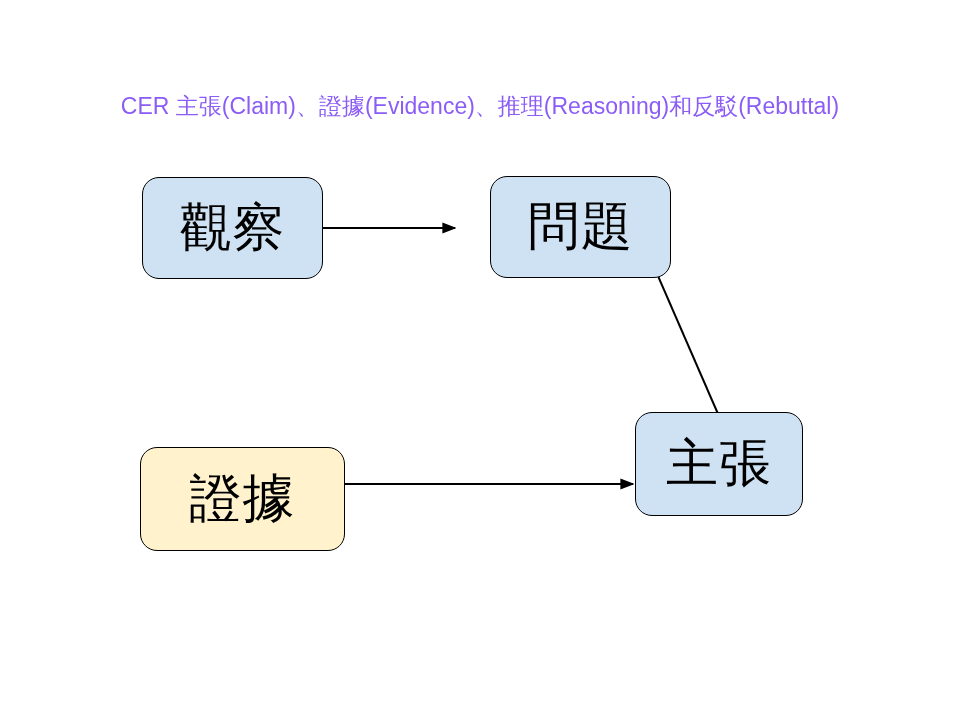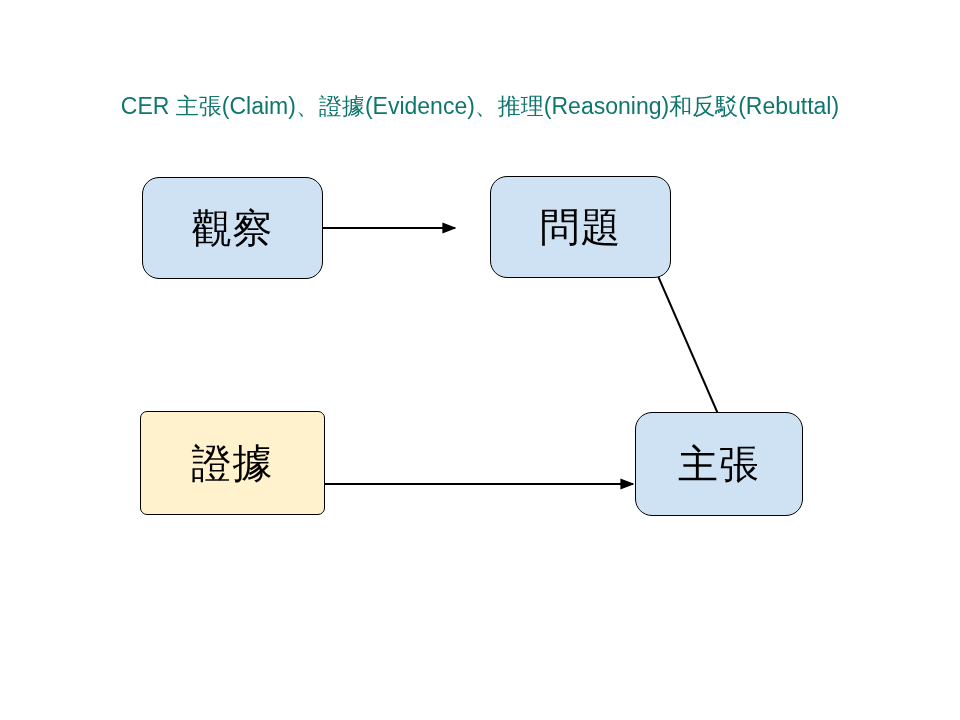--- a/index.html
+++ b/index.html
@@ -19,38 +19,38 @@
     overflow: hidden;
   }
   .slide-title {
     position: absolute;
     left: 0;
     top: 90px;
     width: 960px;
     text-align: center;
     font-size: 23px;
     line-height: 32px;
-    color: #0f766e;
+    color: #8b5cf6;
     white-space: nowrap;
   }
   .node {
     position: absolute;
     box-sizing: border-box;
     border: 1.5px solid #000000;
     border-radius: 17px;
     display: flex;
     align-items: center;
     justify-content: center;
-    font-size: 40px;
+    font-size: 52px;
     letter-spacing: 1px;
     color: #000000;
   }
   .node-observation { left: 142px; top: 177px; width: 181px; height: 102px; }
   .node-question    { left: 457px; top: 176px; width: 181px; height: 102px; }
-  .node-evidence    { left: 140px; top: 411px; width: 185px; height: 104px; border-radius: 7px; }
+  .node-evidence    { left: 140px; top: 447px; width: 205px; height: 104px; }
   .node-claim       { left: 635px; top: 412px; width: 168px; height: 104px; }
   .arrow-layer {
     position: absolute;
     left: 0;
     top: 0;
     width: 960px;
     height: 720px;
     pointer-events: none;
   }
   .edge-label {

